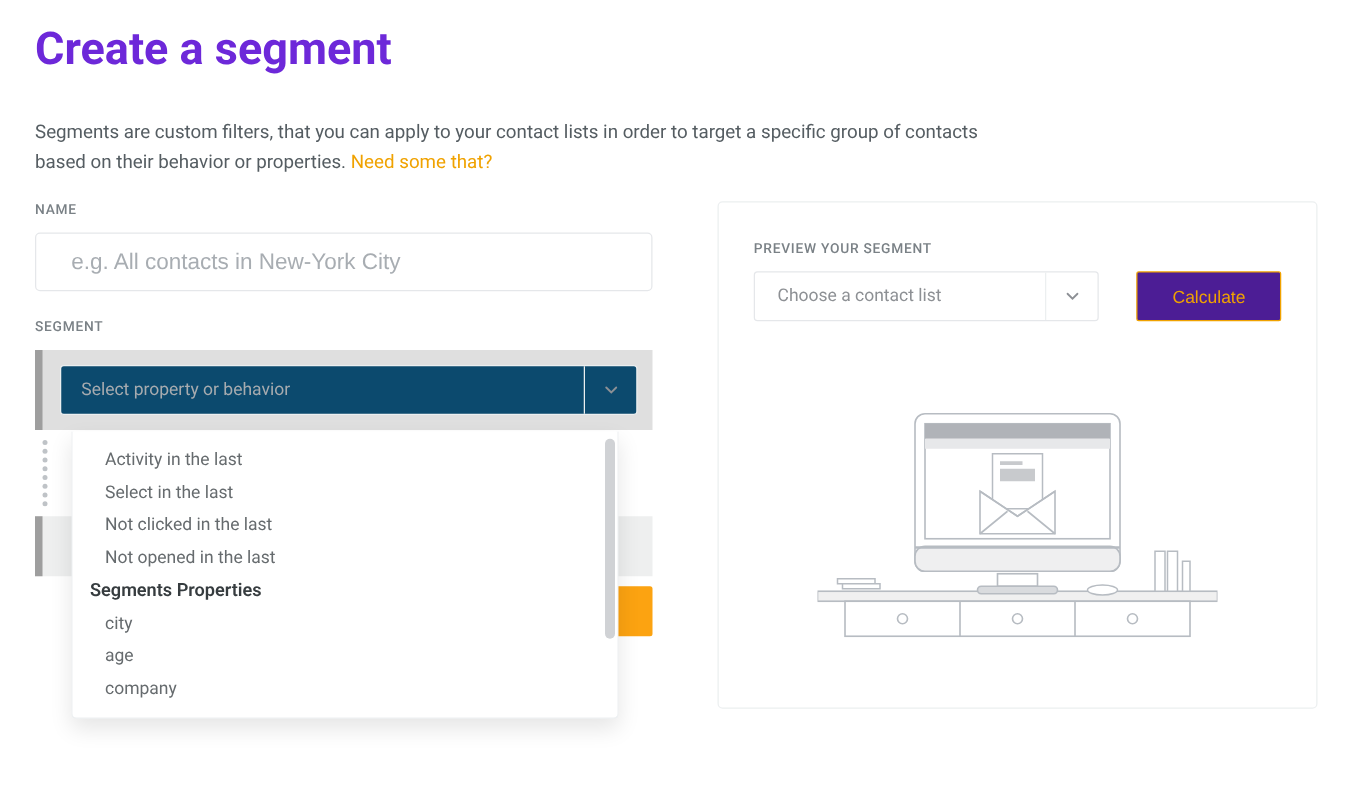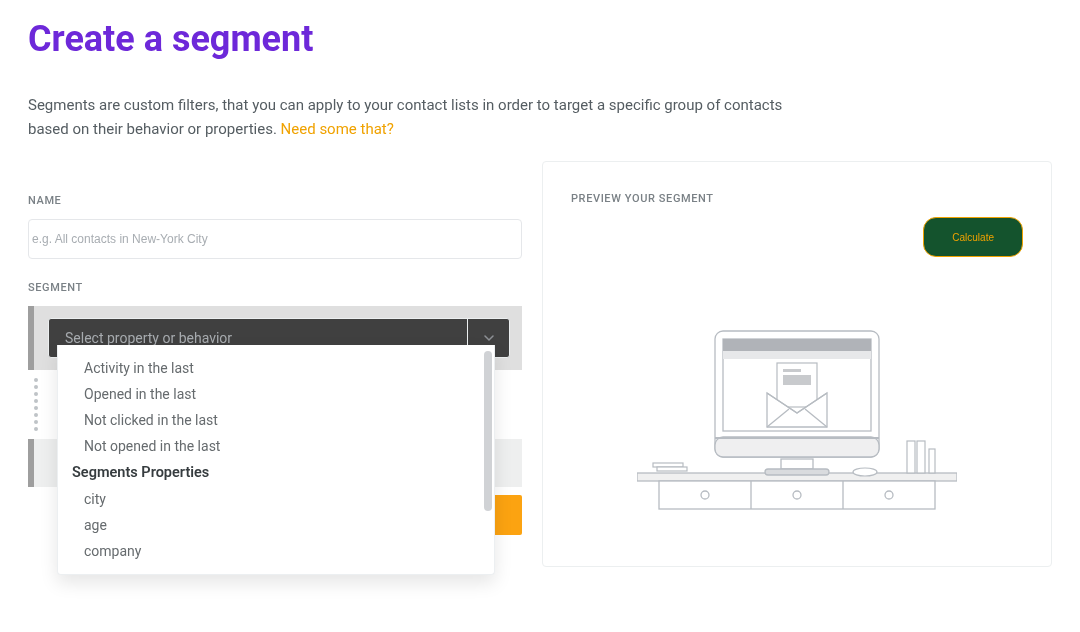--- a/index.html
+++ b/index.html
@@ -25,39 +25,38 @@
       color: #555d62;
       line-height: 1.6;
       max-width: 760px;
     }
     .help-link {
       color: #f0a200;
       text-decoration: none;
     }
     .columns {
       display: flex;
-      gap: 20px;
+      gap: 52px;
       margin-top: 20px;
-      align-items: center;
     }
     .left-col { flex: 0 0 494px; }
     .right-col { flex: 1; }
     .field-label {
       font-size: 11px;
       letter-spacing: 0.6px;
       font-weight: 500;
       color: #7a8186;
       margin-bottom: 12px;
     }
     .text-input {
       width: 100%;
       border: 1px solid #e5e7ea;
       border-radius: 4px;
-      padding: 12px 3px;
-      font-size: 12px;
+      padding: 12px 28px;
+      font-size: 18px;
       color: #be185d;
       outline: none;
     }
     .text-input::placeholder { color: #a8adb2; }
     .filters-block {
       position: relative;
       margin-top: 22px;
     }
     .filter-row {
       background: #dfdfdf;
@@ -68,21 +67,21 @@
     }
     .filter-accent {
       position: absolute;
       left: 0; top: 0; bottom: 0;
       width: 6px;
       background: #9e9e9e;
     }
     .select-wrap {
       position: relative;
       flex: 1;
-      background: #404040;
+      background: #0c4a6e;
       border: 1px solid #eceff0;
       border-radius: 3px;
       display: flex;
       align-items: center;
       height: 40px;
     }
     .select-display {
       flex: 1;
       padding: 0 16px;
       font-size: 14px;
@@ -193,25 +192,25 @@
       width: 42px;
       height: 100%;
       border-left: 1px solid #eceff0;
       display: flex;
       align-items: center;
       justify-content: center;
     }
     .calculate-btn {
       border: 1px solid #f0a200;
       color: #f0a200;
-      background: #14532d;
-      border-radius: 13px;
+      background: #4c1d95;
+      border-radius: 2px;
       height: 40px;
       padding: 0 28px;
-      font-size: 10px;
+      font-size: 14px;
       cursor: pointer;
       margin-left: auto;
     }
     .illustration {
       margin-top: 64px;
       display: flex;
       justify-content: center;
     }
     .illustration svg { display:block; }
   </style>
@@ -265,20 +264,28 @@
         <div class="cta-row">
           <div class="cta-button"></div>
         </div>
       </div>
     </div>
 
     <div class="right-col">
       <div class="preview-panel">
         <div class="field-label">PREVIEW YOUR SEGMENT</div>
         <div class="preview-controls">
+          <div class="preview-select">
+            <div class="preview-select-text">Choose a contact list</div>
+            <div class="preview-select-caret">
+              <svg class="chevron-down" viewBox="0 0 10 6">
+                  <path d="M1 1 L5 5 L9 1" fill="none" stroke="#8d9095" stroke-width="1.5" stroke-linecap="round"></path>
+                </svg>
+            </div>
+          </div>
           <button class="calculate-btn">Calculate</button>
         </div>
 
         <div class="illustration">
           <svg width="320" height="200" viewBox="0 0 320 200">
 
             <rect x="0" y="152" width="320" height="8" fill="#f0f0f0" stroke="#b7bcc2" stroke-width="1.3"></rect>
 
             <rect x="22" y="160" width="276" height="28" fill="#fff" stroke="#b7bcc2" stroke-width="1.3"></rect>
             <line x1="114" y1="160" x2="114" y2="188" stroke="#b7bcc2" stroke-width="1.3"></line>
@@ -317,21 +324,21 @@
           </svg>
         </div>
       </div>
     </div>
   </div>
 </div>
 
 <div class="dropdown-panel">
   <div class="dropdown-inner">
     <div class="dropdown-item">Activity in the last</div>
-    <div class="dropdown-item">Opened in the last</div>
+    <div class="dropdown-item">Select in the last</div>
     <div class="dropdown-item">Not clicked in the last</div>
     <div class="dropdown-item">Not opened in the last</div>
     <div class="dropdown-group">Segments Properties</div>
     <div class="dropdown-item">city</div>
     <div class="dropdown-item">age</div>
     <div class="dropdown-item">company</div>
   </div>
   <div class="dropdown-scrollbar"></div>
 </div>
 

